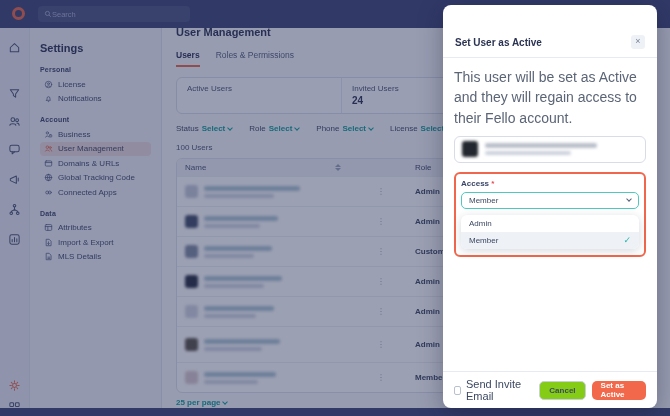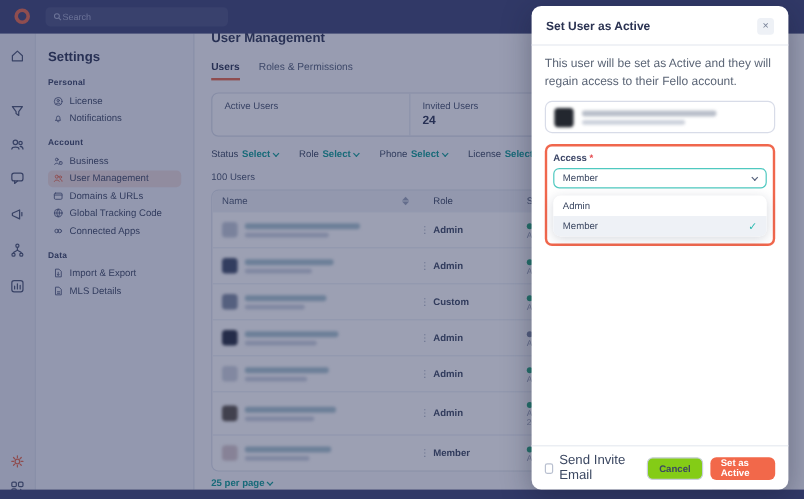--- a/index.html
+++ b/index.html
@@ -43,21 +43,21 @@
   #filters { left:176px; top:124px; display:flex; gap:17px; font-size:8px; align-items:center; }
   .flt { display:flex; gap:3px; align-items:center; cursor:pointer; }
   .flt .fl { color:#3c4862; }
   .flt .fv { color:#0f9d95; font-weight:bold; }
   .chev { width:4px; height:4px; border-left:1.2px solid #0f9d95; border-bottom:1.2px solid #0f9d95;
     transform:rotate(-45deg); margin-top:-2px; }
   #count { left:176px; top:143px; font-size:8px; color:#4a5570; }
 
   
   #table { left:176px; top:158px; width:470px; background:#fff; border:1px solid #dde1ec; border-radius:6px; overflow:hidden; }
-  .trow { display:flex; align-items:center; height:30px; border-top:1px solid #eceff5; position:relative; }
+  .trow { display:flex; align-items:center; height:30px; border-top:1px solid #eceff5; position:relative;gap:27px; }
   .thead { background:#eef1f6; height:17px; border-top:none; font-size:8px; color:#4a5570; }
   .c-name { width:170px; padding-left:8px; display:flex; align-items:center; gap:6px; }
   .c-dots { width:14px; color:#9aa3b8; font-size:8px; text-align:center; }
   .c-role { width:78px; font-size:8px; font-weight:bold; color:#3c4862; }
   .c-status { flex:1; font-size:8px; padding-right:4px; }
   .sort { display:inline-flex; flex-direction:column; gap:1px; margin-left:auto; margin-right:6px; }
   .sort i { width:0; height:0; border-left:3px solid transparent; border-right:3px solid transparent; display:block; }
   .sort .up { border-bottom:3px solid #9aa3b8; }
   .sort .dn { border-top:3px solid #9aa3b8; }
   .av { width:13px; height:13px; border-radius:3px; flex:none; }
@@ -78,26 +78,26 @@
   .pg { width:13px; height:13px; display:flex; align-items:center; justify-content:center; border-radius:3px; color:#55607a; cursor:pointer; }
   .pg.active { background:#e8ebf2; border:1px solid #cfd5e2; color:#3c4862; }
   #prev { cursor:pointer; }
 
   
   #overlay { left:0; top:0; width:670px; height:416px; background:rgba(36,44,86,.45); z-index:5; }
 
   
   #modal { left:443px; top:5px; width:214px; height:403px; background:#fff; border-radius:8px;
     box-shadow:0 6px 24px rgba(20,25,50,.35); z-index:10; display:flex; flex-direction:column; }
-  #m-head { display:flex; align-items:center; justify-content:space-between; padding:10px 12px 8px 12px; border-bottom:1px solid #e7eaf1; }
+  #m-head { display:flex; align-items:center; justify-content:space-between; padding:10px 12px 8px 12px; border-bottom:1px solid #e7eaf1;margin-top:20px; }
   #m-title { font-size:10px; font-weight:bold; color:#2b3352; }
   #m-close { width:14px; height:14px; background:#eef1f6; border-radius:3px; color:#7a8499;
     font-size:9px; line-height:13px; text-align:center; cursor:pointer; }
   #m-body { padding:9px 11px; position:relative; flex:1; }
-  #m-desc { font-size:10px; line-height:1.45; color:#5b6576; }
+  #m-desc { font-size:14px; line-height:1.45; color:#5b6576; }
   #m-card { margin-top:8px; border:1px solid #d8dce8; border-radius:6px; height:27px; display:flex; align-items:center; gap:7px; padding:0 7px; }
   #m-card .av { width:16px; height:16px; background:#23272f; }
   #hl-box { margin-top:9px; border:2px solid #f0674d; border-radius:6px; padding:5px 5px 6px 5px; }
   #access-lb { font-size:8px; font-weight:bold; color:#3b4566; }
   #access-lb .req { color:#e5484d; }
   #select { margin-top:4px; height:17px; border:1.5px solid #4fc9c0; border-radius:5px; background:#fff;
     display:flex; align-items:center; padding:0 7px; font-size:8px; color:#3c4862; cursor:pointer; }
   #select .chev { border-color:#55607a; margin-left:auto; }
   #dropdown { margin-top:6px; background:#fff; border-radius:6px; box-shadow:0 2px 10px rgba(30,40,70,.18); overflow:hidden; }
   .opt { height:17px; display:flex; align-items:center; padding:0 8px; font-size:8px; color:#3c4862; cursor:pointer; }
@@ -225,20 +225,27 @@
     <div class="mi">
         <svg viewBox="0 0 14 14">
           <circle cx="5" cy="7" r="2.3"></circle>
           <circle cx="9" cy="7" r="2.3"></circle>
         </svg>
         <span>Connected Apps</span>
       </div>
     <div class="sec">Data</div>
     <div class="mi">
         <svg viewBox="0 0 14 14">
+          <rect x="2" y="2.5" width="10" height="9" rx="1.5"></rect>
+          <path d="M2 5.5h10M6 5.5v6"></path>
+        </svg>
+        <span>Attributes</span>
+      </div>
+    <div class="mi">
+        <svg viewBox="0 0 14 14">
           <path d="M4 2h4l3 3v7H4z"></path>
           <path d="M7 6v4M5.6 8.6 7 10l1.4-1.4"></path>
         </svg>
         <span>Import &amp; Export</span>
       </div>
     <div class="mi">
         <svg viewBox="0 0 14 14">
           <path d="M4 2h4l3 3v7H4z"></path>
           <path d="M6 8h3M6 10h3"></path>
         </svg>

